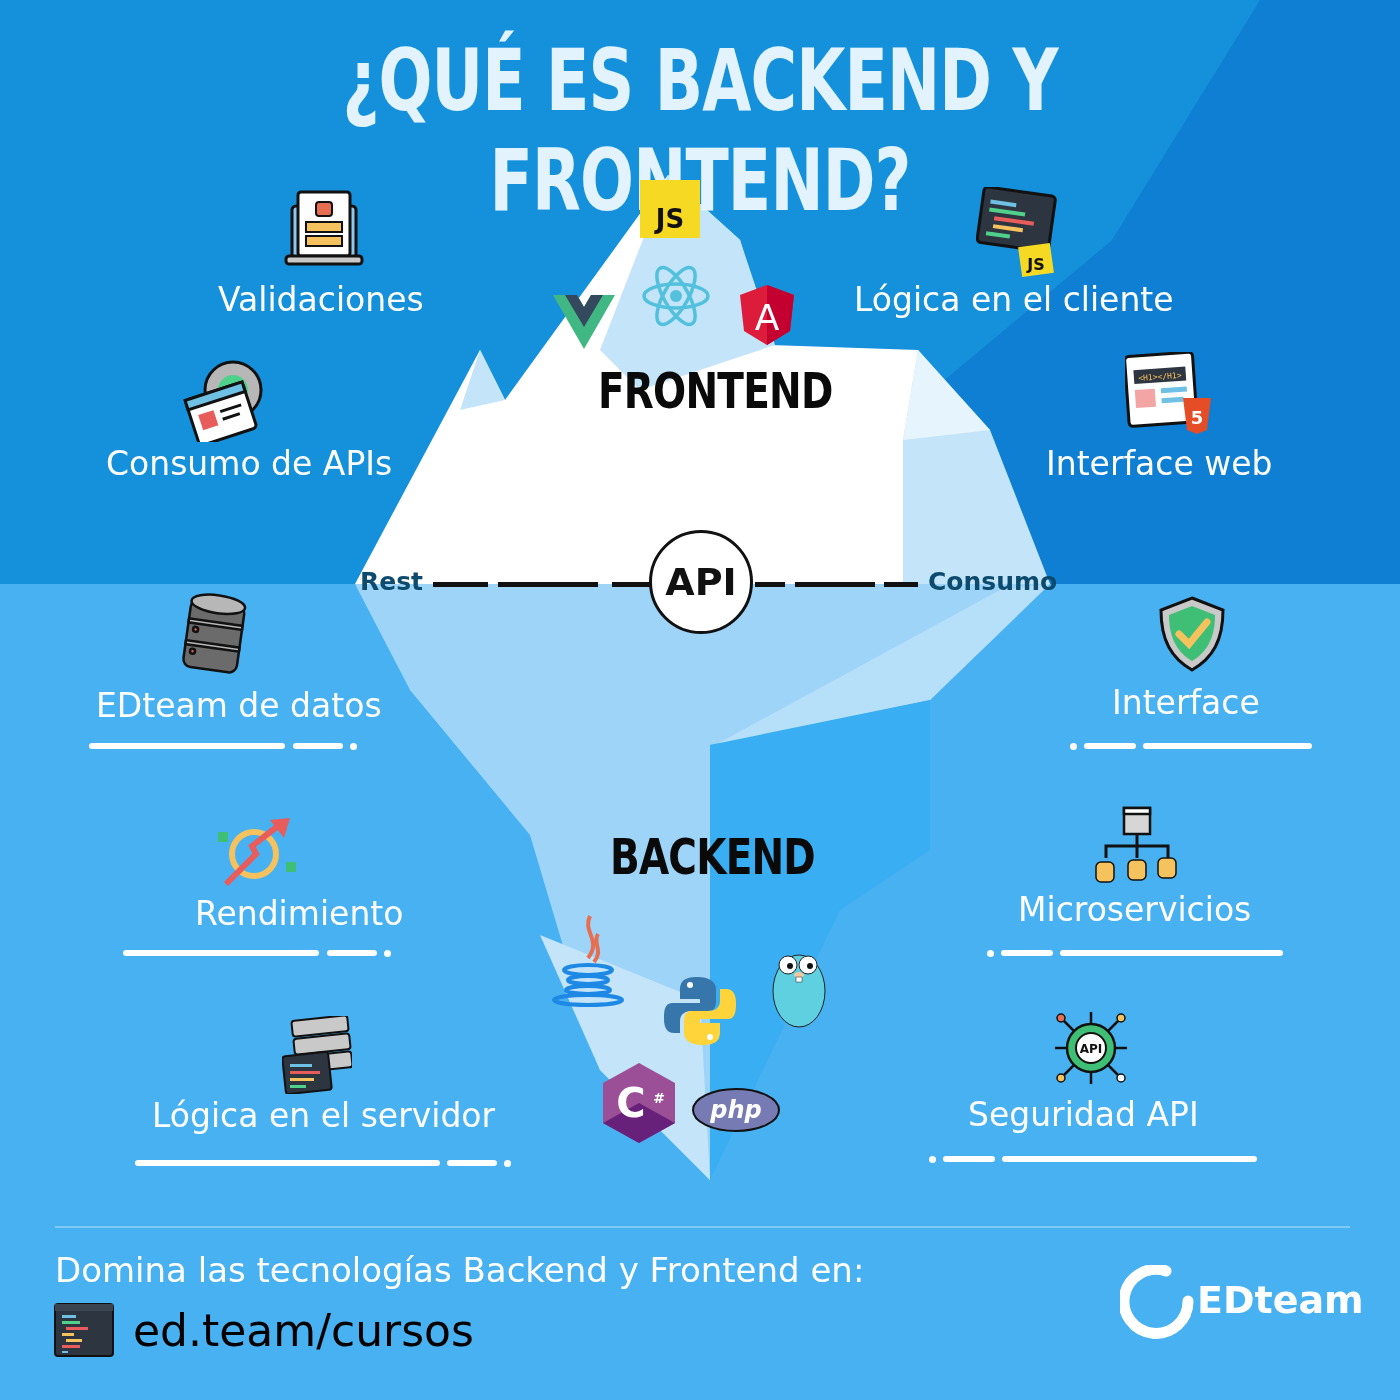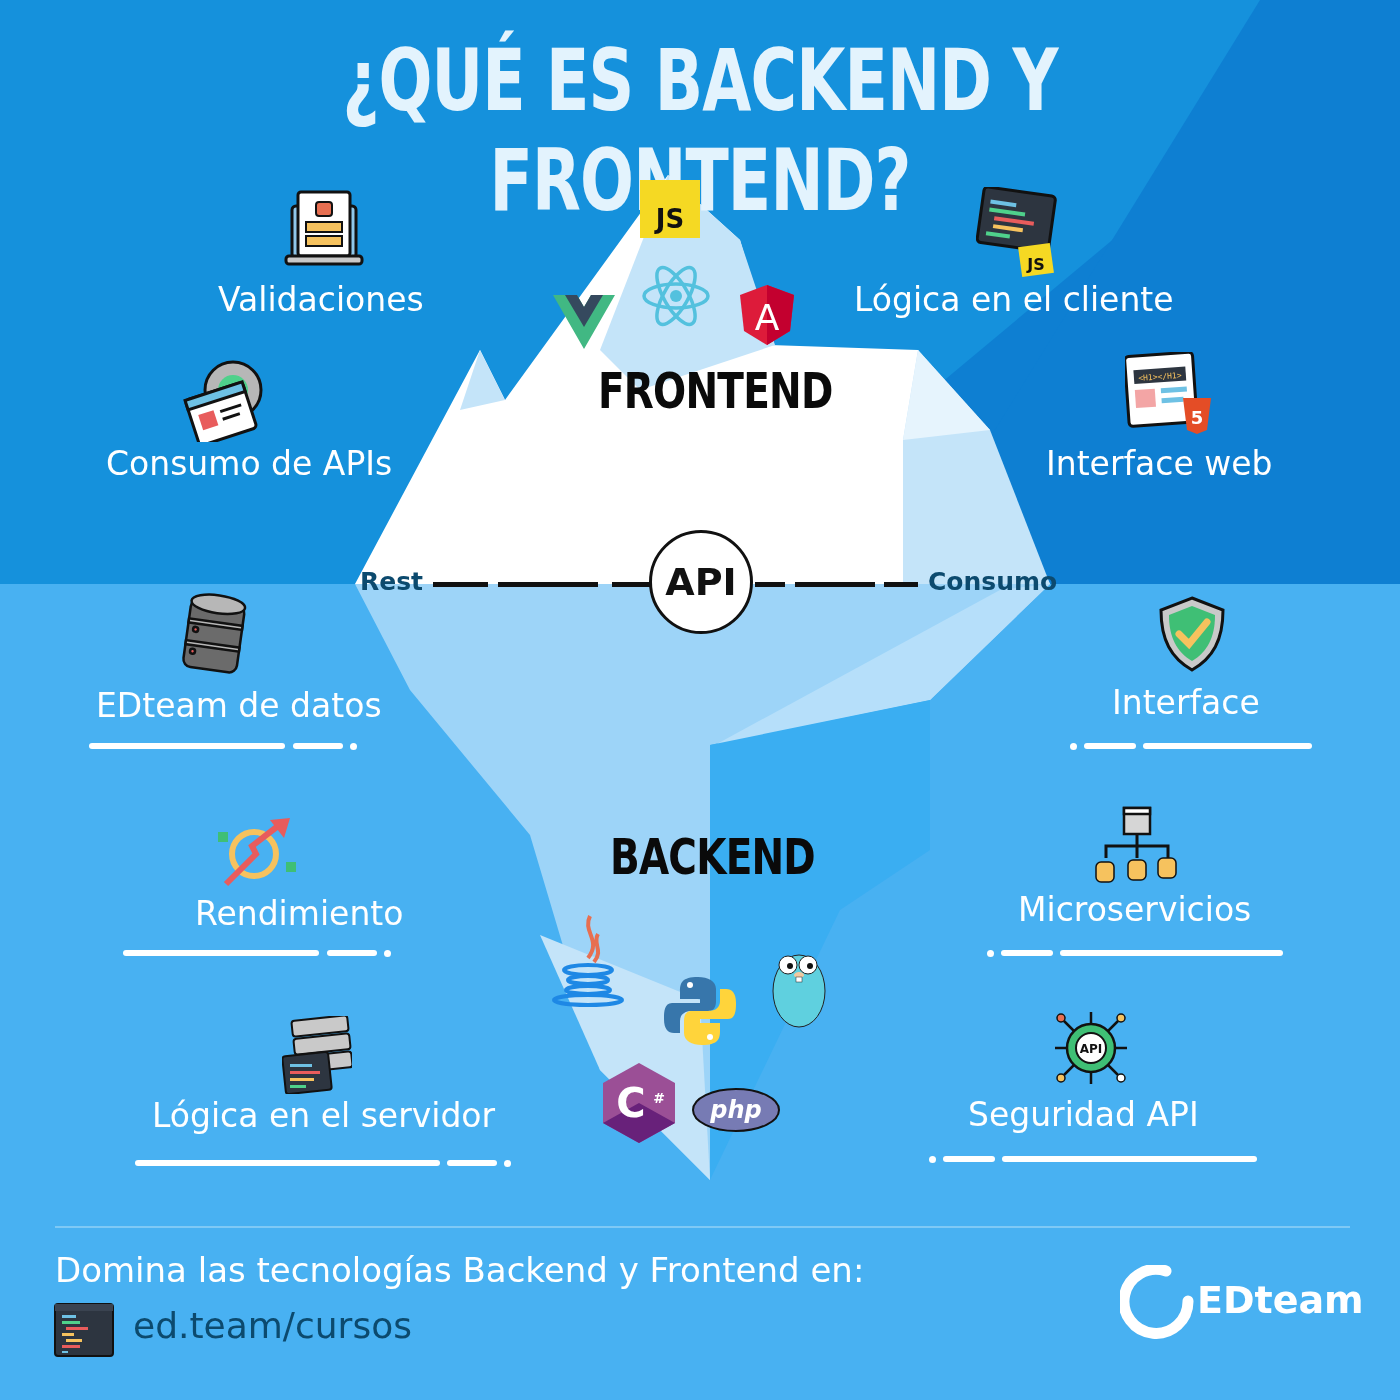--- a/index.html
+++ b/index.html
@@ -9,21 +9,21 @@
   .title { left:0; top:30px; width:1400px; text-align:center; color:#e3f3fd; font-family:"DejaVu Sans Condensed","DejaVu Sans",sans-serif; font-weight:bold; font-size:86px; letter-spacing:-1px; transform:scaleX(0.82); transform-origin:center; }
   .label { color:#ffffff; font-size:33px; white-space:nowrap; }
   .big-label { color:#0a0a0a; font-weight:bold; font-family:"DejaVu Sans", sans-serif; font-size:50px; transform:scaleX(0.78); transform-origin:left top; white-space:nowrap; letter-spacing:-1px; }
   .api-side { color:#0c4a6e; font-weight:bold; font-size:25px; }
   .api-circle { width:104px; height:104px; border-radius:50%; background:#fff; border:3px solid #111; box-sizing:border-box; display:flex; align-items:center; justify-content:center; font-weight:bold; font-size:38px; color:#111; }
   .dash { position:absolute; height:5px; background:#111; }
   .uline { position:absolute; height:6px; background:#fff; border-radius:3px; }
   .udot { position:absolute; width:7px; height:7px; background:#fff; border-radius:50%; }
   .footer-line { left:55px; top:1226px; width:1295px; height:2px; background:#7fc9f5; }
   .footer-text { color:#ffffff; font-size:34px; white-space:nowrap; }
-  .footer-url { color:#0c4a6e; font-size:36px; white-space:nowrap; }
+  .footer-url { color:#000000; font-size:44px; white-space:nowrap; }
   svg { display:block; }
 </style>
 </head>
 <body>
 
 <svg id="bg" width="1400" height="1400" viewBox="0 0 1400 1400">
   <rect x="0" y="0" width="1400" height="584" fill="#1591dc"></rect>
   <polygon points="1400,0 1400,584 700,584" fill="#0e7fd2"></polygon>
   <polygon points="1400,0 1260,0 900,584 1400,584" fill="#0e7fd2"></polygon>
   <rect x="0" y="584" width="1400" height="816" fill="#48b1f2"></rect>

